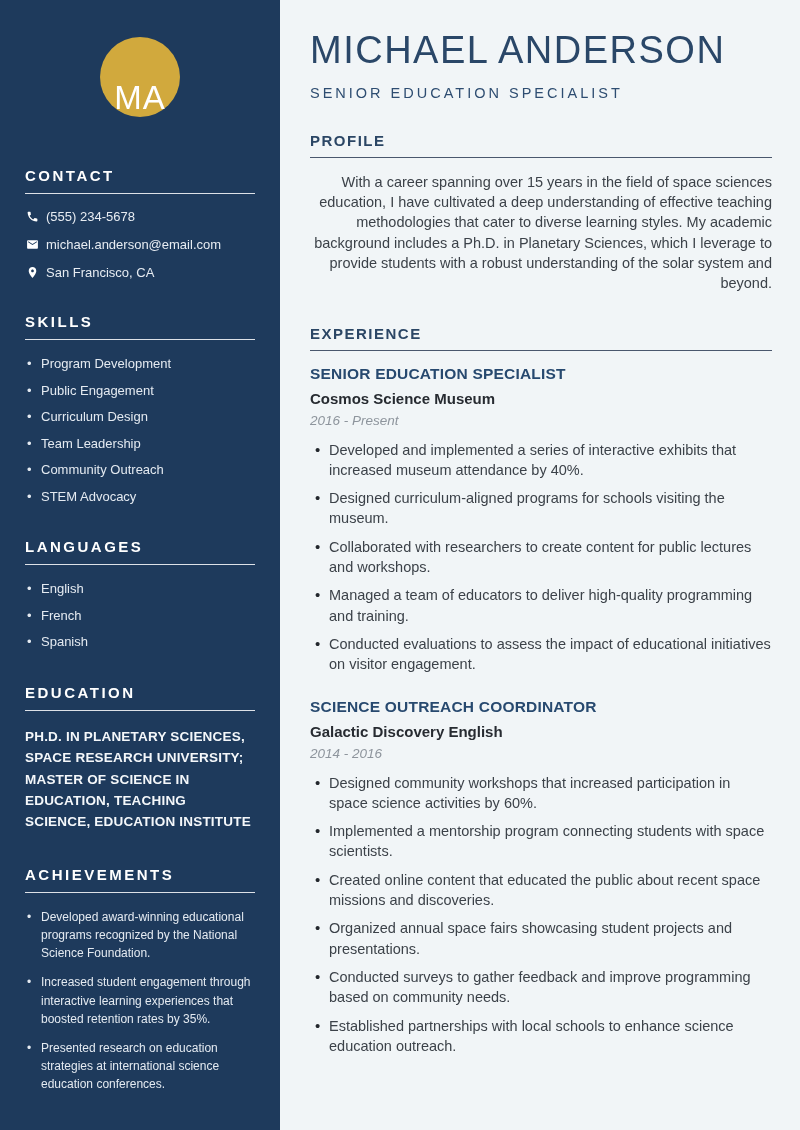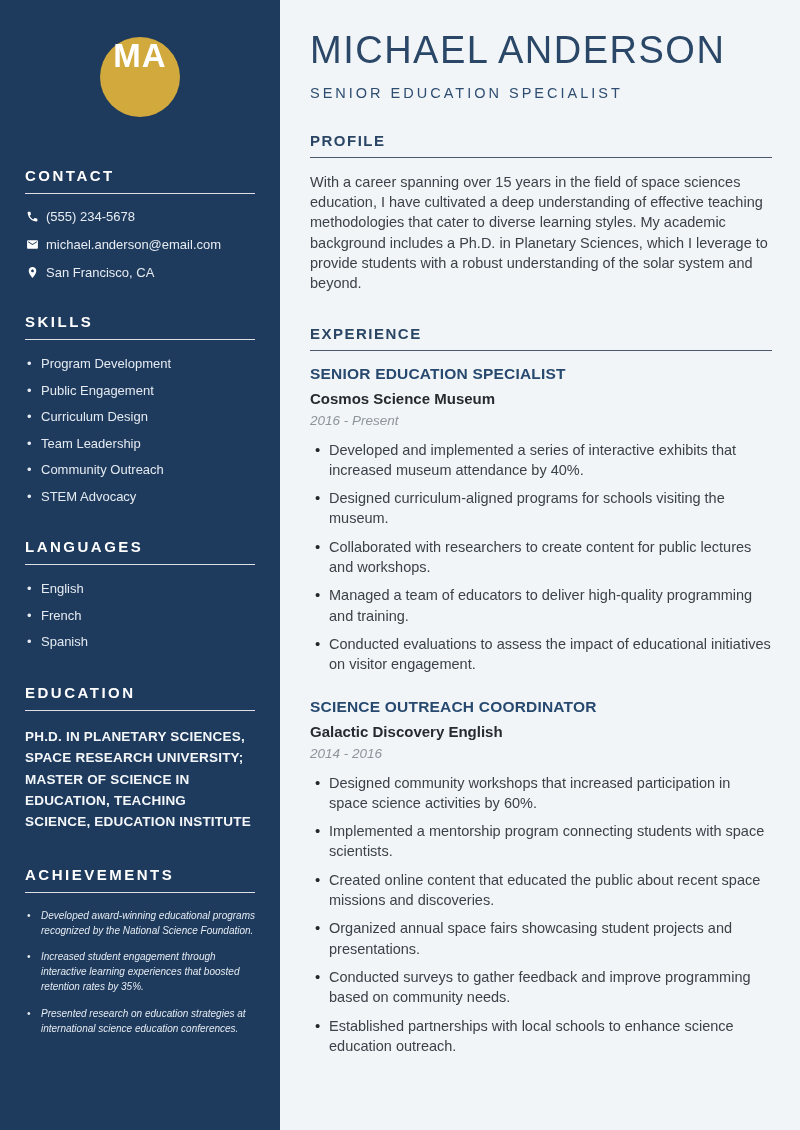--- a/index.html
+++ b/index.html
@@ -18,23 +18,23 @@
     background: #1e3a5c;
     color: #e7ecf2;
     padding: 37px 25px 30px 25px;
   }
   .avatar {
     width: 80px; height: 80px;
     border-radius: 50%;
     background: #d1a93d;
     color: #ffffff;
     font-size: 33px;
-    font-weight: bold;
+    font-weight: normal;
     letter-spacing: 1px;
-    display: flex; align-items: flex-start; justify-content: center;
+    display: flex; align-items: flex-end; justify-content: center;
     margin: 0 auto 50px auto;
   }
   .side-section { margin-bottom: 33px; }
   .side-heading {
     color: #ffffff;
     font-size: 15px;
     font-weight: bold;
     letter-spacing: 2.5px;
     padding-bottom: 9px;
     border-bottom: 1px solid rgba(255,255,255,0.85);
@@ -63,21 +63,21 @@
     color: #e4eaf1;
   }
   .edu-text {
     font-size: 13.5px;
     font-weight: bold;
     color: #f4f7fa;
     line-height: 1.58;
     letter-spacing: 0.2px;
     text-transform: uppercase;
   }
-  ul.side-list.loose li { margin-bottom: 11px; line-height: 1.52; font-size: 10px; font-style: italic; }
+  ul.side-list.loose li { margin-bottom: 11px; line-height: 1.52; font-size: 12px; }
 
   
   .main {
     flex: 1;
     background: #f1f5f7;
     padding: 30px 28px 30px 30px;
   }
   .name {
     font-size: 38px;
     font-weight: normal;
@@ -98,20 +98,21 @@
     letter-spacing: 1.5px;
     color: #2b4665;
     padding-bottom: 8px;
     border-bottom: 1px solid #4a576d;
     margin-bottom: 14px;
   }
   .profile-text {
     font-size: 14.5px;
     line-height: 1.4;
     color: #3c4249;
+    text-align: right;
   }
   .job { margin-bottom: 23px; }
   .job-title {
     font-size: 15.5px;
     font-weight: bold;
     color: #27496f;
     letter-spacing: 0.2px;
   }
   .job-company {
     font-size: 15px;

